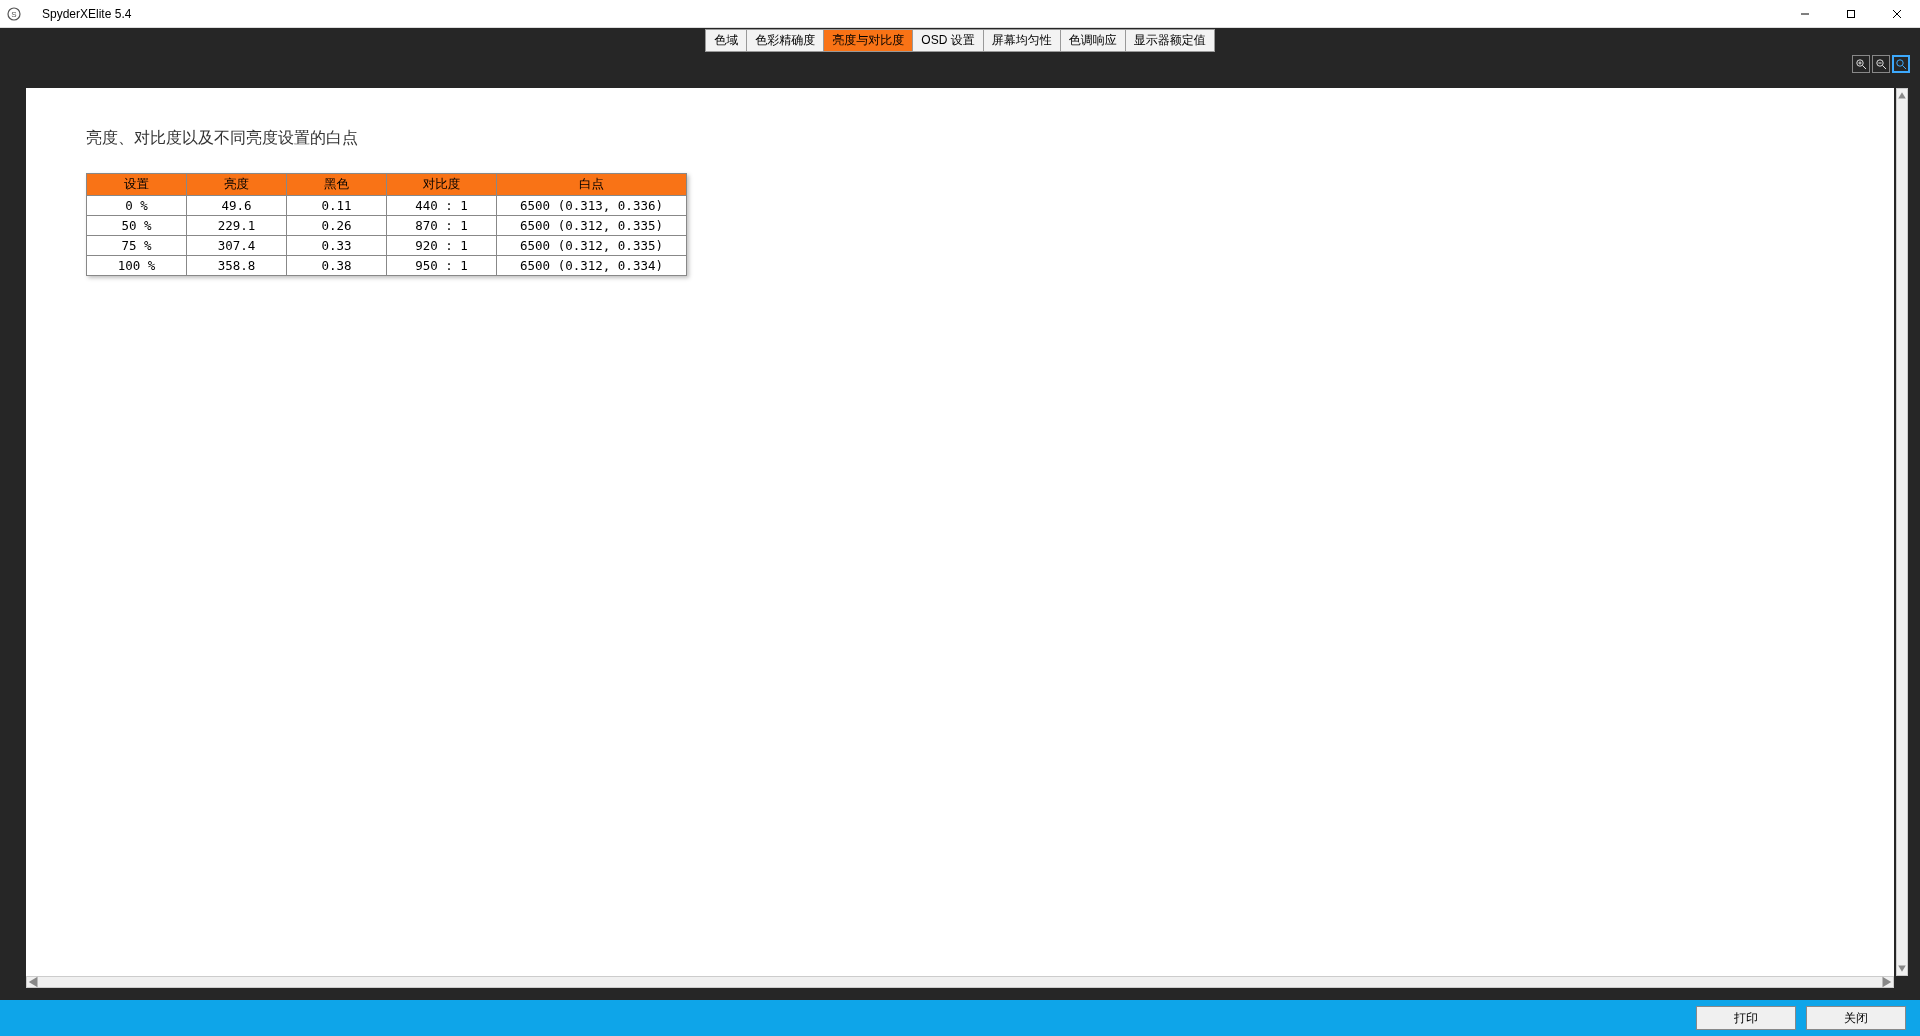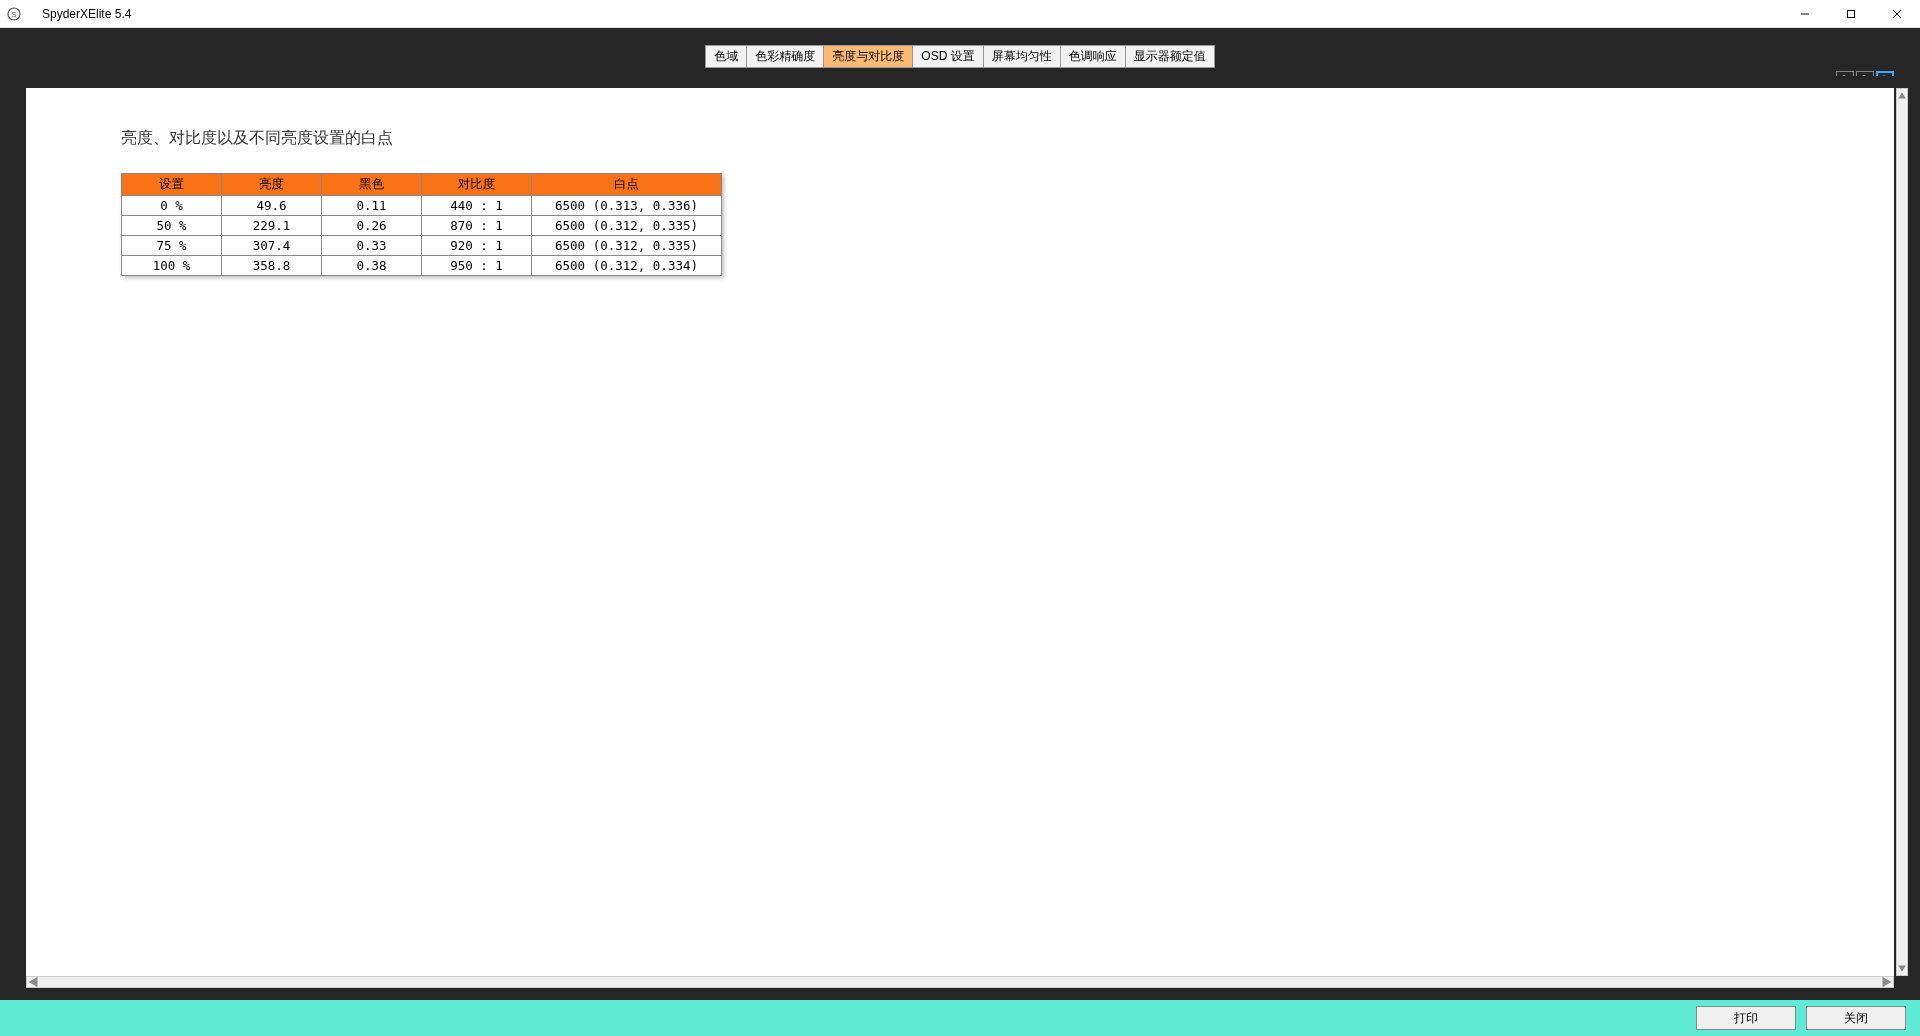--- a/index.html
+++ b/index.html
@@ -7,58 +7,58 @@
 
 
 .titlebar { height: 28px; background: #fff; display: flex; align-items: center; border-bottom: 1px solid #ddd; }
 .titlebar .app-icon { width: 16px; height: 16px; margin-left: 6px; display: inline-flex; align-items: center; justify-content: center; }
 .titlebar .title { font-size: 12px; margin-left: 20px; color: #000; }
 .titlebar .spacer { flex: 1; }
 .titlebar .winbtn { width: 46px; height: 28px; display: flex; align-items: center; justify-content: center; }
 .titlebar .winbtn svg { width: 10px; height: 10px; }
 
 
-.outer { background: #262626; width: 100%; height: calc(1036px - 28px); padding: 16px; position: relative; }
+.outer { background: #262626; width: 100%; height: calc(1036px - 28px); padding: 0; position: relative; }
 .tabs-row { height: 24px; background: #262626; display:flex; justify-content:center; align-items:flex-end; }
 .tabs { display:flex; border:1px solid #999; background:#f3f3f3; }
 .tab { font-size: 12px; padding: 2px 8px; border-right:1px solid #999; color:#000; cursor:pointer; white-space:nowrap; }
 .tab:last-child { border-right:none; }
-.tab.active { background:#fdba74; color:#000; }
+.tab.active { background:#f97316; color:#000; }
 
 
 .toolbar { height: 24px; background:#262626; display:flex; justify-content:flex-end; align-items:center; padding-right:10px; gap:2px; }
 .zoombtn { width:18px; height:18px; border:1px solid #888; background:#262626; display:flex; align-items:center; justify-content:center; }
 .zoombtn.active { border-color:#3da9fc; box-shadow: 0 0 0 1px #3da9fc inset;}
 .zoombtn svg { width:12px; height:12px; }
 
 
 .canvas-wrap { position:absolute; left:12px; right:12px; top:48px; bottom:48px; background:#262626; }
 .canvas { position:absolute; left:14px; right:14px; top:12px; bottom:12px; background:#fff; overflow:auto; }
-.canvas-inner { padding: 40px 60px; margin-left: 35px; }
+.canvas-inner { padding: 40px 60px; }
 .section-title { font-size:16px; color:#333; margin-bottom:24px; }
 
 
 .dtable { border-collapse: collapse; font-size: 12.5px; }
 .dtable th, .dtable td { border:1px solid #888; text-align:center; padding:2px 0; font-weight:normal; font-family: "SimSun", monospace; }
 .dtable th { background:#f97316; }
 .col-set { width:100px; }
 .col-b { width:100px; }
 .col-blk { width:100px; }
 .col-ctr { width:110px; }
 .col-wp { width:190px; }
 .dtable-shadow { box-shadow: 2px 2px 4px rgba(0,0,0,0.25); display:inline-block; }
 
 
 .hscroll { position:absolute; left:14px; right:14px; bottom:0px; height:12px; background:#f0f0f0; border:1px solid #ccc; display:flex; align-items:center; }
 .hscroll .arrow { width:14px; height:10px; display:flex; align-items:center; justify-content:center; }
 .vscroll { position:absolute; right:0px; top:12px; bottom:12px; width:12px; background:#f0f0f0; border:1px solid #ccc; display:flex; flex-direction:column; align-items:center; }
 .vscroll .arrow { width:10px; height:14px; display:flex; align-items:center; justify-content:center; }
 
 
-.footer { position:absolute; left:0; right:0; bottom:0; height:36px; background:#5eead4; display:flex; justify-content:flex-end; align-items:center; gap:10px; padding-right:14px; }
+.footer { position:absolute; left:0; right:0; bottom:0; height:36px; background:#0ea5e9; display:flex; justify-content:flex-end; align-items:center; gap:10px; padding-right:14px; }
 .footbtn { min-width:100px; height:24px; background:#f0f0f0; border:1px solid #888; font-size:12px; display:flex; align-items:center; justify-content:center; cursor:pointer; }
 
 </style>
 </head>
 <body>
 
 <div class="titlebar">
   <span class="app-icon">
     <svg viewBox="0 0 16 16">
         <circle cx="8" cy="8" r="6" fill="none" stroke="#555" stroke-width="1.2"></circle>

